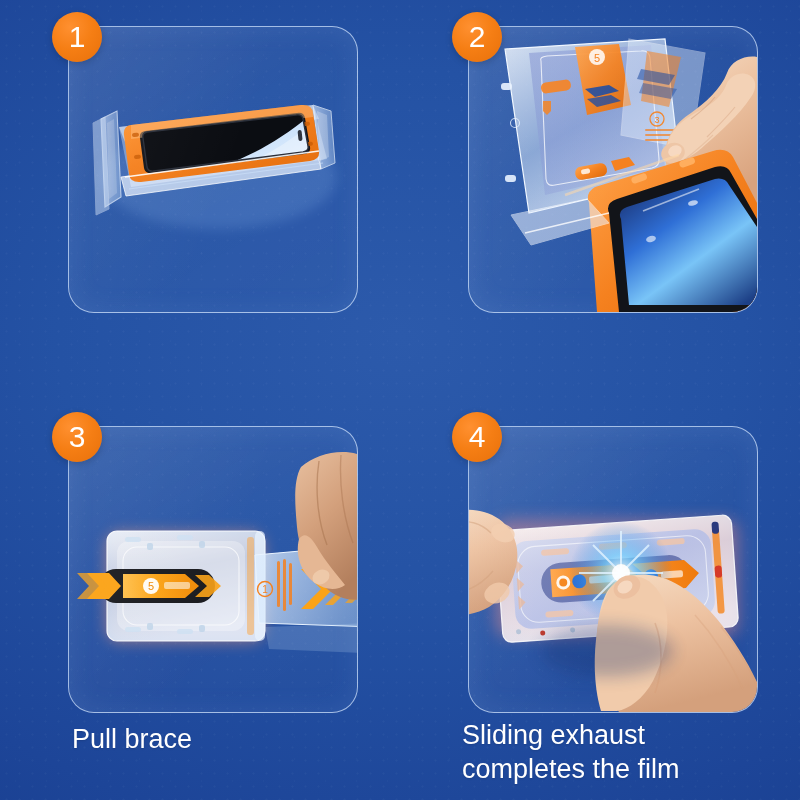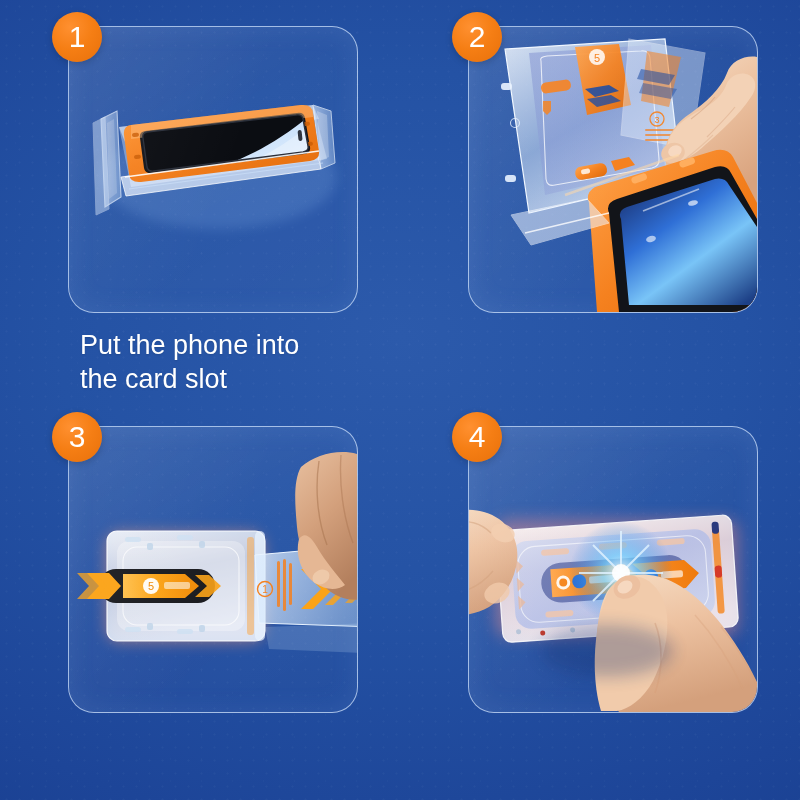--- a/index.html
+++ b/index.html
@@ -240,22 +240,20 @@
             <rect x="229" y="103" width="4" height="11" rx="2" fill="#30353f" transform="rotate(-6 231 108)"></rect>
           </g>
 
           <path d="M56,150 L250,124" stroke="#ffffff" stroke-width="1.6" opacity="0.9"></path>
           <path d="M60,162 L254,136" stroke="#cfe3fb" stroke-width="1.1" opacity="0.6"></path>
         </svg>
       </div>
     </div>
 
     <div class="badge">1</div>
-    <div class="caption">Put the phone into
-the card slot</div>
   </div>
 
   <div class="quad q2">
 
     <div class="panel">
       <div class="scene">
         <svg width="288" height="285" viewBox="0 0 288 285">
           <defs>
             <linearGradient id="lidGlass2" x1="0" y1="0" x2="0.6" y2="1">
               <stop offset="0%" stop-color="#f4f9ff" stop-opacity="0.85"></stop>
@@ -478,20 +476,21 @@
 
             <ellipse cx="252" cy="150" rx="9" ry="7" fill="#f0cdae" opacity="0.8" transform="rotate(-28 252 150)"></ellipse>
           </g>
 
           <path d="M196,200 L300,196 L296,226 L200,222 Z" fill="#b9d4f2" opacity="0.22"></path>
         </svg>
       </div>
     </div>
 
     <div class="badge">3</div>
+    <div class="caption">Pull brace</div>
   </div>
 
   <div class="quad q4">
 
     <div class="panel">
       <div class="scene">
         <svg width="288" height="285" viewBox="0 0 288 285">
           <defs>
             <linearGradient id="case4" x1="0" y1="0" x2="0.2" y2="1">
               <stop offset="0%" stop-color="#fdf4f2" stop-opacity="0.95"></stop>
@@ -615,15 +614,17 @@
             <path d="M226,188 C244,208 262,236 274,262" stroke="#d6a07b" stroke-width="1.5" fill="none" opacity="0.35"></path>
             <path d="M252,200 C266,216 280,240 288,260" stroke="#d6a07b" stroke-width="1.4" fill="none" opacity="0.3"></path>
           </g>
 
           <ellipse cx="138" cy="224" rx="66" ry="26" fill="#13306e" opacity="0.30" filter="url(#blurSoft4)"></ellipse>
         </svg>
       </div>
     </div>
 
     <div class="badge">4</div>
+    <div class="caption">Sliding exhaust
+completes the film</div>
   </div>
 
 </div>
 
 </body></html>

